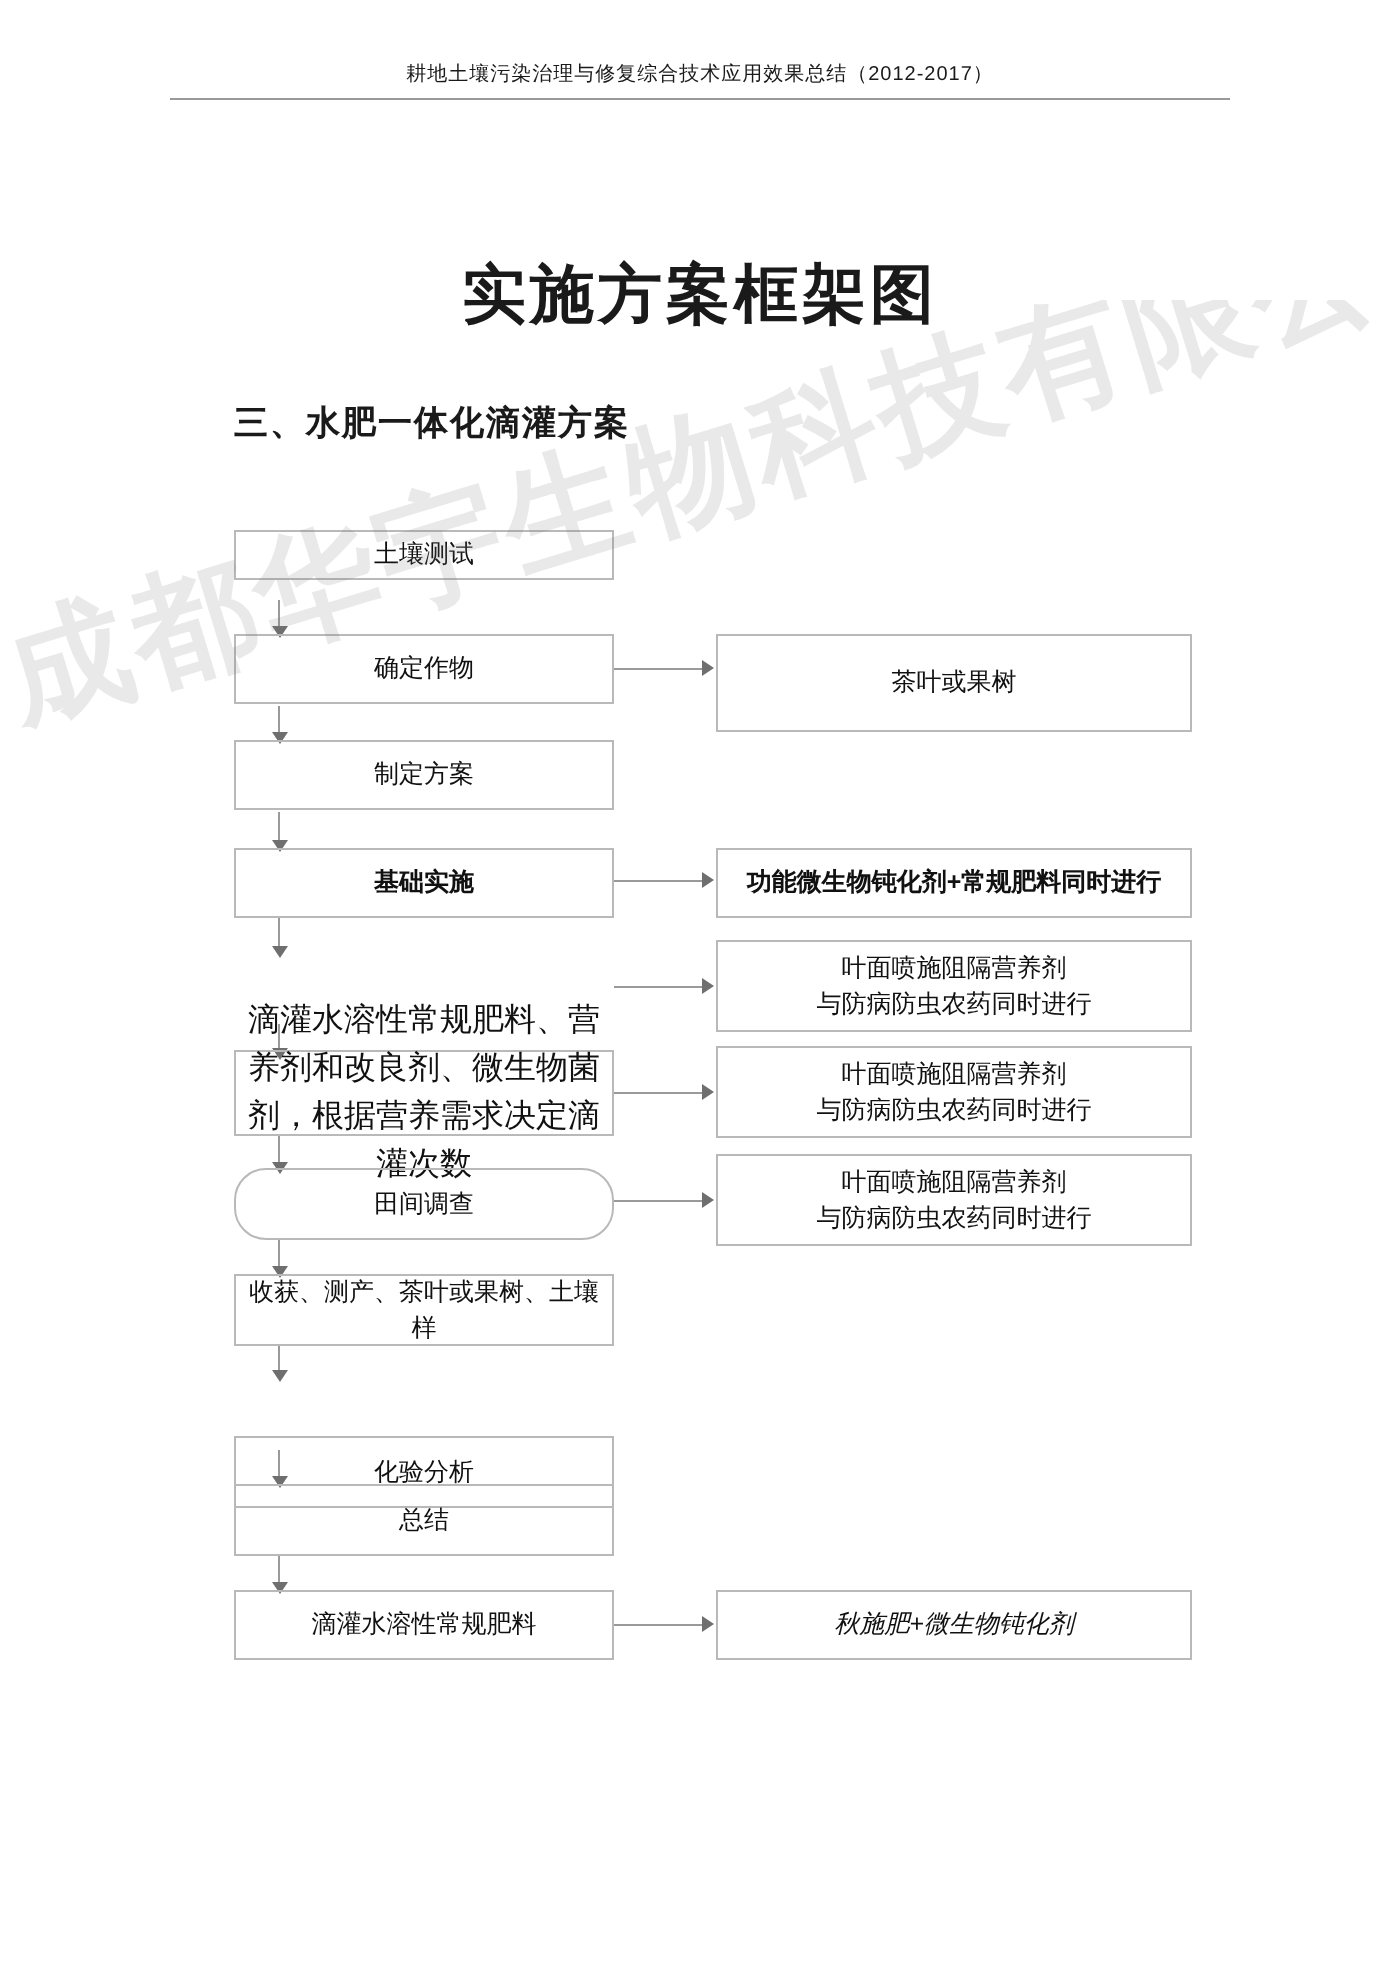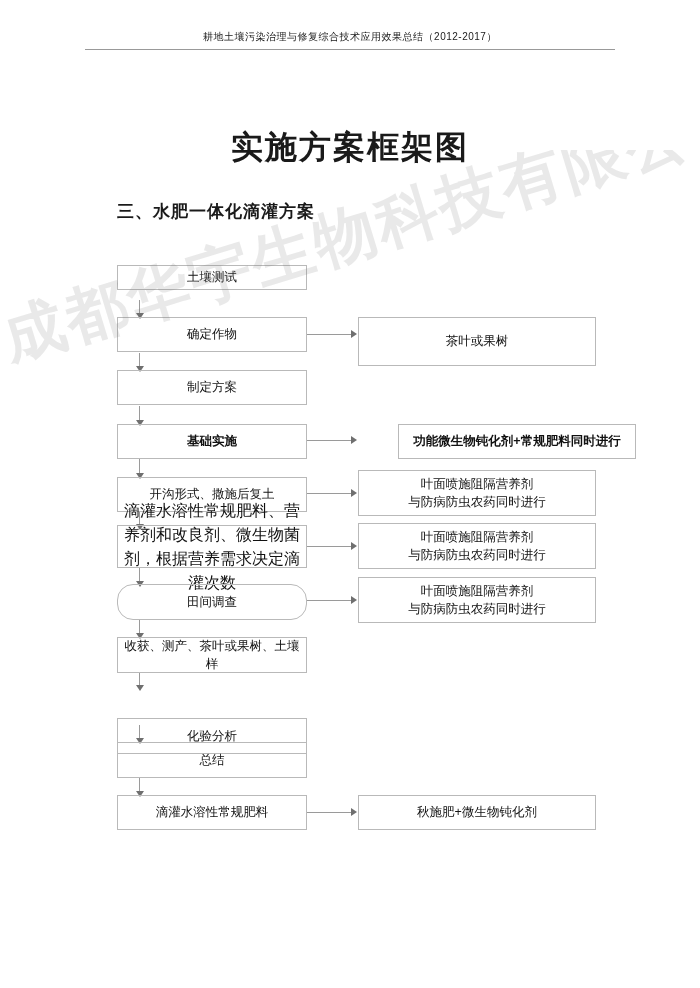--- a/index.html
+++ b/index.html
@@ -196,37 +196,36 @@
   <div class="harrow" style="top:808px;left:351px;"></div>
 
   <div class="node left" style="top:265px;height:25px;">土壤测试</div>
 
   <div class="node left" style="top:317px;height:35px;">确定作物</div>
 
   <div class="node left" style="top:370px;height:35px;">制定方案</div>
 
   <div class="node left bold" style="top:424px;height:35px;">基础实施</div>
 
-  <div class="node left" style="top:477px;height:35px;">开沟形式、撒施后复土</div>
 
   <div class="node left small" style="top:525px;height:43px;">滴灌水溶性常规肥料、营养剂和改良剂、微生物菌剂，根据营养需求决定滴灌次数</div>
 
   <div class="node left" style="top:584px;height:36px;border-radius:16px;">田间调查</div>
 
   <div class="node left" style="top:637px;height:36px;">收获、测产、茶叶或果树、土壤样</div>
 
   <div class="node left" style="top:689px;height:36px;margin-top:29px;">化验分析</div>
 
   <div class="node left" style="top:742px;height:36px;">总结</div>
 
   <div class="node left" style="top:795px;height:35px;">滴灌水溶性常规肥料</div>
 
   <div class="node right" style="top:317px;height:49px;">茶叶或果树</div>
 
-  <div class="node right bold" style="top:424px;height:35px;margin-left:40px;">功能微生物钝化剂+常规肥料同时进行</div>
+  <div class="node right bold" style="top:424px;height:35px;">功能微生物钝化剂+常规肥料同时进行</div>
 
   <div class="node right" style="top:470px;height:46px;">
     <div>
       <span class="t2">叶面喷施阻隔营养剂</span>
       <span class="t2">与防病防虫农药同时进行</span>
     </div>
   </div>
 
   <div class="node right" style="top:523px;height:46px;">
     <div>
@@ -235,15 +234,15 @@
     </div>
   </div>
 
   <div class="node right" style="top:577px;height:46px;">
     <div>
       <span class="t2">叶面喷施阻隔营养剂</span>
       <span class="t2">与防病防虫农药同时进行</span>
     </div>
   </div>
 
-  <div class="node right" style="top:795px;height:35px;">秋施肥+微生物钝化剂</div>
+  <div class="node right" style="top:795px;height:35px;font-style:italic;">秋施肥+微生物钝化剂</div>
 
 </div>
 
 </body></html>

